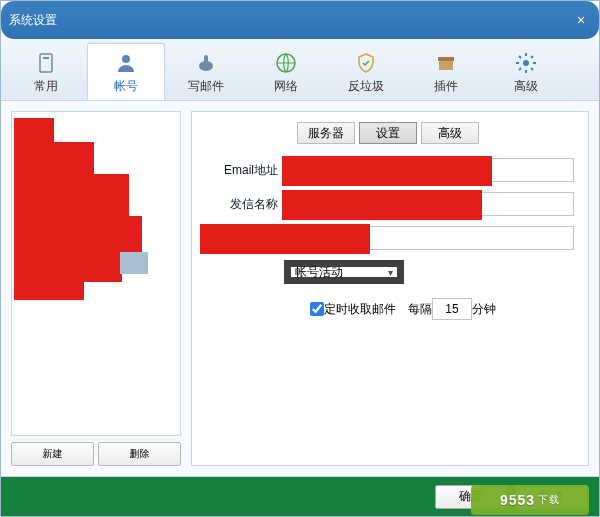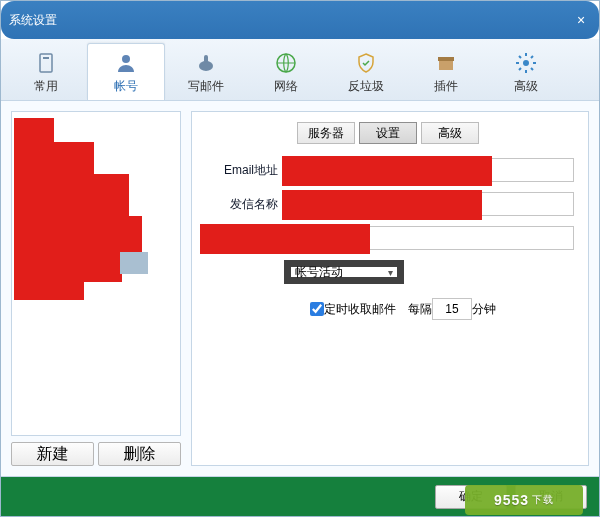--- a/index.html
+++ b/index.html
@@ -9,37 +9,37 @@
   .close-x { width: 20px; text-align: center; font-size: 14px; cursor: pointer; }
   .toolbar { height: 62px; background: linear-gradient(#f0f6fc,#e0eaf4); border-bottom: 1px solid #c5d6e6; display: flex; align-items: stretch; padding: 4px 6px 0; gap: 2px; }
   .tab { width: 78px; display: flex; flex-direction: column; align-items: center; justify-content: center; font-size: 12px; color: #333; border: 1px solid transparent; border-bottom: none; cursor: pointer; gap: 3px; padding-top: 2px; }
   .tab.active { background: #fff; border-color: #c5d6e6; border-radius: 3px 3px 0 0; box-shadow: 0 -1px 2px rgba(0,0,0,0.05); color: #2a6db2; }
   .tab svg { width: 24px; height: 24px; }
   .body { flex: 1; display: flex; padding: 10px; gap: 10px; background: #f7fbff; }
   .left-pane { width: 170px; display: flex; flex-direction: column; }
   .acct-list { flex: 1; border: 1px solid #c5d6e6; background: #fff; position: relative; overflow: hidden; }
   .redact { position: absolute; background: #e11e1a; }
   .left-btns { display: flex; gap: 4px; margin-top: 6px; }
-  .btn { flex: 1; height: 24px; font-size: 16px; background: linear-gradient(#fdfdfd,#ececec); border: 1px solid #b6b6b6; border-radius: 2px; cursor: pointer; }
+  .btn { flex: 1; height: 24px; font-size: 10px; background: linear-gradient(#fdfdfd,#ececec); border: 1px solid #b6b6b6; border-radius: 2px; cursor: pointer; }
   .right-pane { flex: 1; border: 1px solid #c5d6e6; background: #fff; padding: 10px 14px 10px 10px; position: relative; }
   .subtabs { display: flex; gap: 4px; justify-content: center; margin-bottom: 14px; }
   .subtab { width: 58px; height: 22px; font-size: 12px; border: 1px solid #bcbcbc; background: linear-gradient(#f8f8f8,#e8e8e8); cursor: pointer; }
   .subtab.active { background: linear-gradient(#e8e8e8,#d6d6d6); border-color: #8f8f8f; }
   .row { display: flex; align-items: center; margin-bottom: 10px; }
   .lbl { width: 76px; text-align: right; font-size: 12px; color: #0f172a; margin-right: 6px; }
   .field { flex: 1; position: relative; }
   .inp { width: 100%; height: 24px; border: 1px solid #c5c5c5; padding: 0 6px; font-size: 12px; }
   .dd { height: 24px; width: 120px; border: 7px solid #404040; font-size: 12px; padding: 0 4px; background: #fff; cursor: pointer; display: inline-flex; align-items: center; justify-content: space-between; }
   .dd .chev { font-size: 10px; color: #555; }
   .chk-row { display: flex; align-items: center; gap: 0; font-size: 12px; margin-left: 108px; margin-top: 14px; }
   .chk { width: 14px; height: 14px; accent-color: #2a7de1; }
   .mini-inp { width: 40px; height: 22px; border: 1px solid #c5c5c5; text-align: center; font-size: 12px; }
   .footer { height: 40px; border-top: 1px solid #c5d6e6; background: #15803d; display: flex; justify-content: flex-end; align-items: center; padding: 0 12px; gap: 8px; position: relative; }
   .fbtn { width: 72px; height: 24px; font-size: 12px; border: 1px solid #a8a8a8; background: linear-gradient(#fdfdfd,#ececec); border-radius: 2px; cursor: pointer; }
-  .watermark { position: absolute; right: 16px; bottom: 1px; width: 118px; height: 30px; background: #77af2a; color: #fff; font-weight: bold; font-size: 14px; display: flex; align-items: center; justify-content: center; border-radius: 4px; letter-spacing: 1px; text-shadow: 0 1px 1px rgba(0,0,0,0.3); opacity: 0.95; }
+  .watermark { position: absolute; right: 10px; bottom: 1px; width: 118px; height: 30px; background: #77af2a; color: #fff; font-weight: bold; font-size: 14px; display: flex; align-items: center; justify-content: center; border-radius: 4px; letter-spacing: 1px; text-shadow: 0 1px 1px rgba(0,0,0,0.3); opacity: 0.95; }
   .wm-sub { font-size: 10px; margin-left: 3px; font-weight: normal; }
   .field-red { position: absolute; background: #e11e1a; top: -2px; left: -2px; height: 30px; pointer-events: none; }
 </style>
 </head>
 <body>
 
 <div class="window">
 
   <div class="titlebar">
     <span>系统设置</span>

